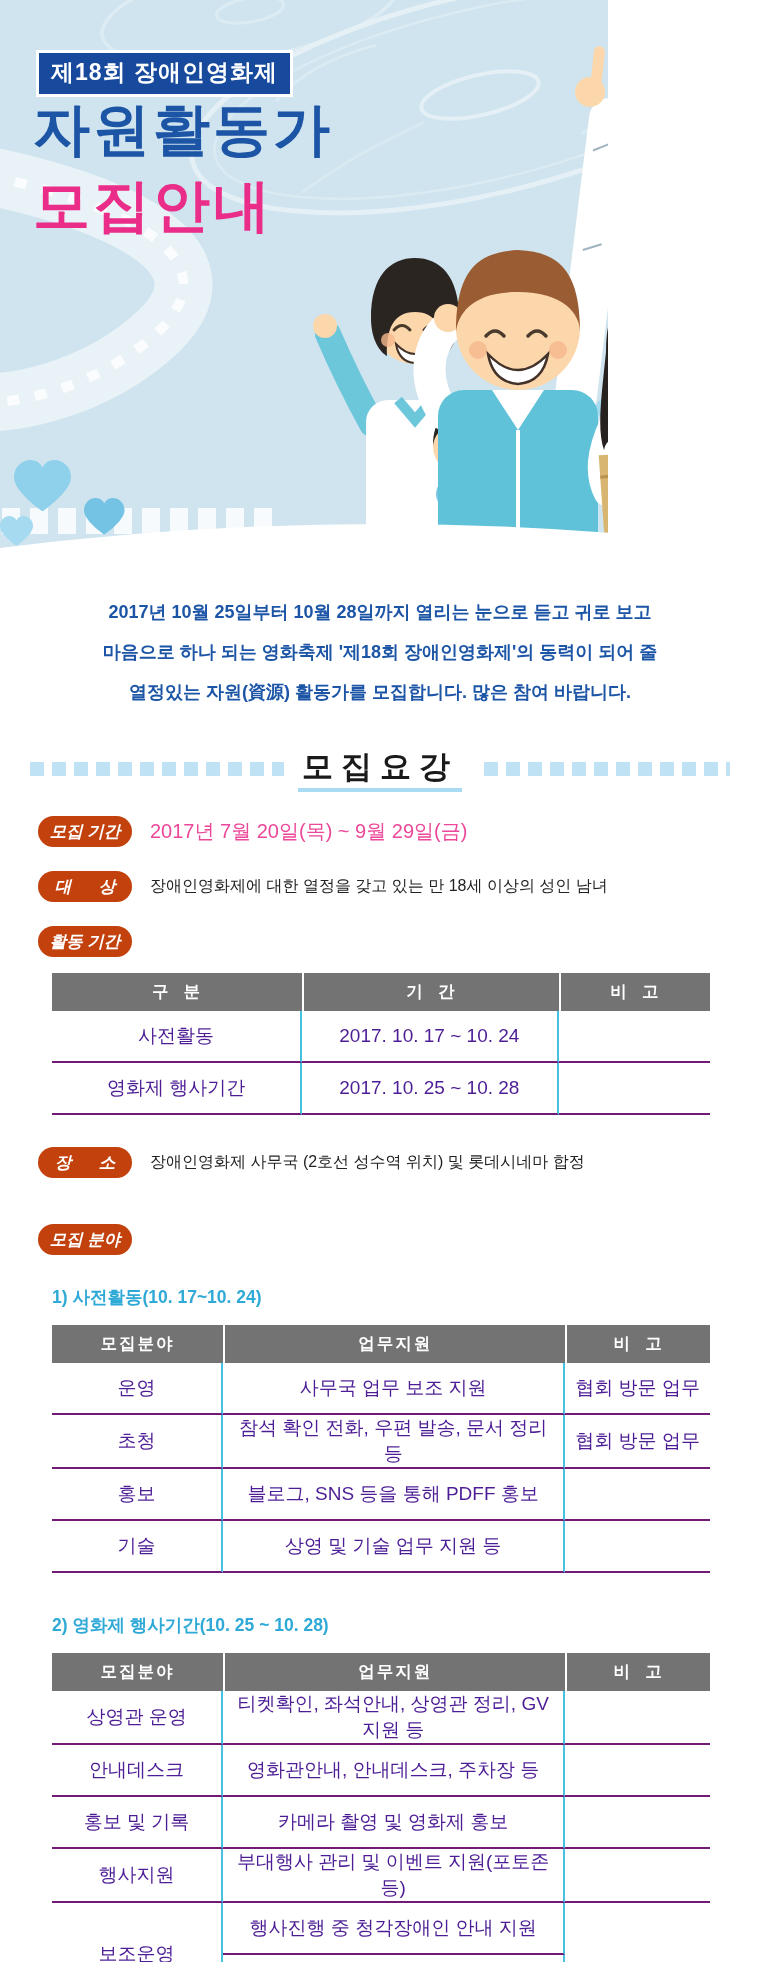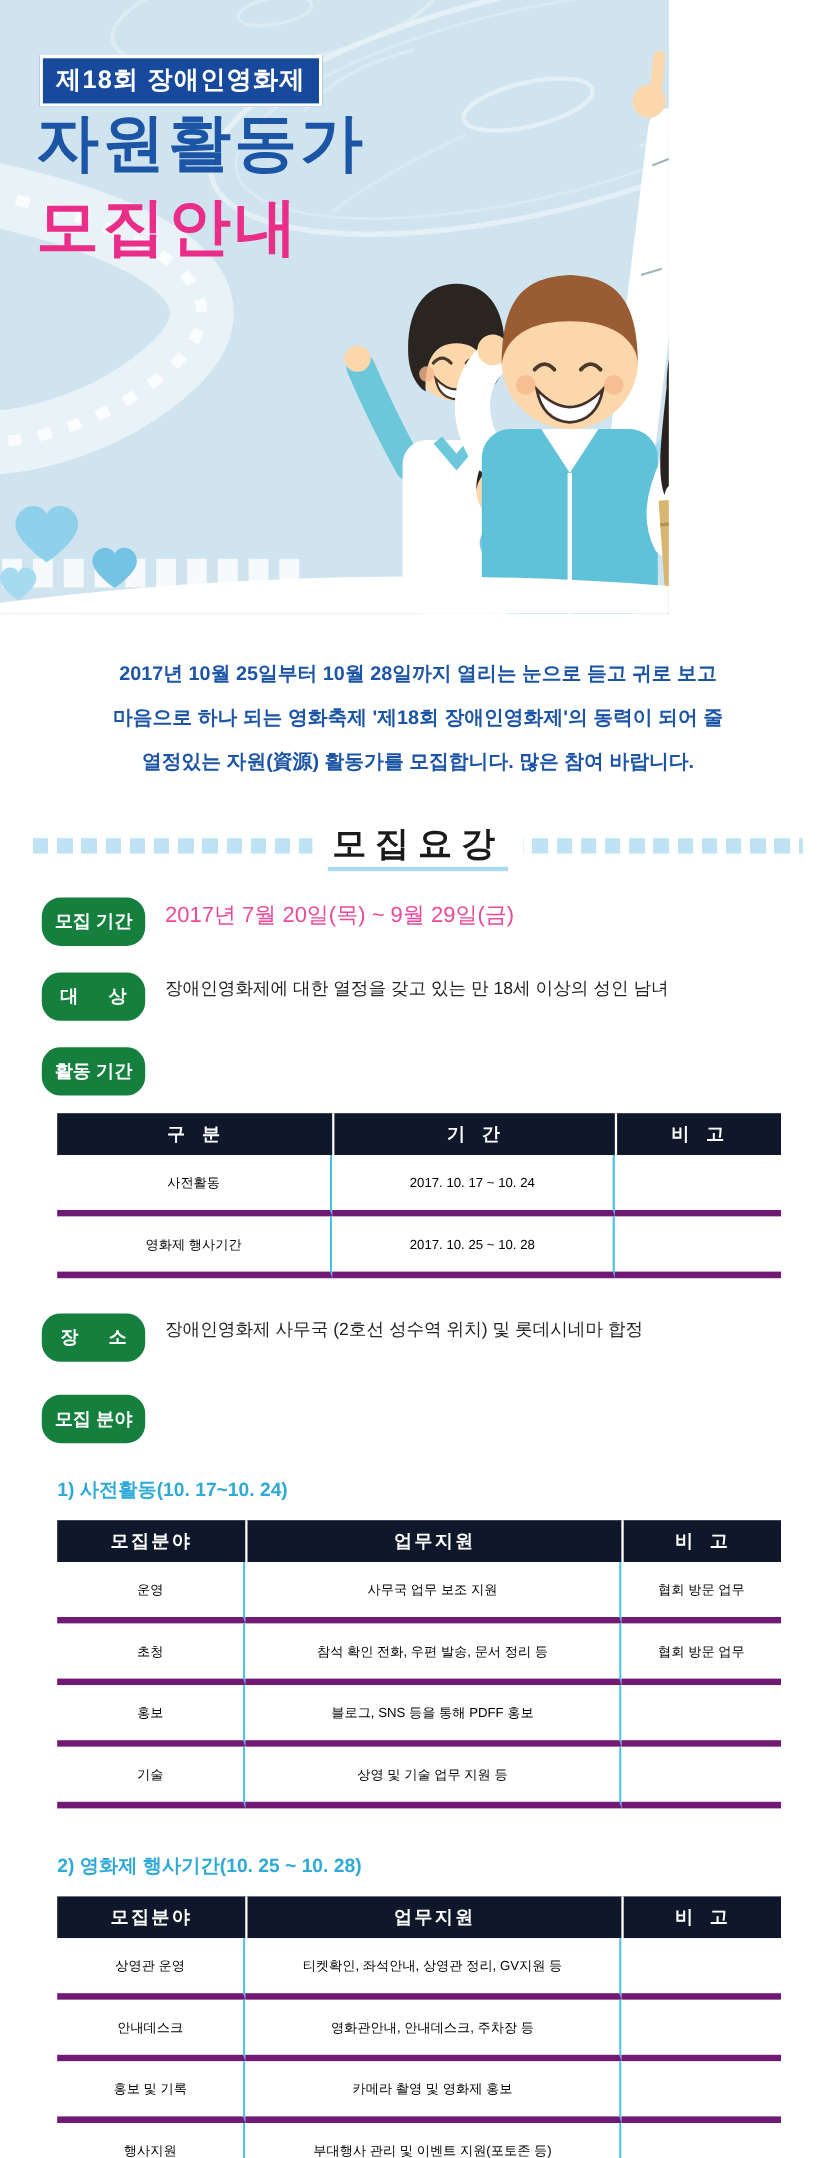--- a/index.html
+++ b/index.html
@@ -35,36 +35,36 @@
     background:repeating-linear-gradient(90deg,#bfe3f5 0 14px,transparent 14px 22px);}
   .sq-strip.rt{background:repeating-linear-gradient(90deg,transparent 0 8px,#bfe3f5 8px 22px);}
   .sec-title-wrap{margin:0 14px; text-align:center;}
   .sec-title{
     display:inline-block; color:#1a1a1a; font-size:31px; font-weight:800;
     letter-spacing:8px; padding:0 4px 0; border-bottom:4px solid #a9dcf3;
   }
   
   .row{display:flex; align-items:flex-start; margin:24px 0 0 38px;}
   .pill{
-    flex:0 0 auto; width:94px; height:44px; border-radius:17px;
-    background:#15803d; color:#fff; font-weight:bold; font-size:16.5px;
-    display:flex; align-items:center; justify-content:center; white-space:pre;
+    flex:0 0 auto; width:94px; height:31px; border-radius:17px;
+    background:#c2410c; color:#fff; font-weight:bold; font-size:16.5px;
+    display:flex; align-items:center; justify-content:center; white-space:pre;font-style:italic;
   }
   .row-content{margin-left:18px; padding-top:5px; font-size:16px; color:#222;}
   .row-content.red{color:#ec4899; font-weight:normal; font-size:20px; padding-top:2px;}
   
   table.t{width:658px; margin:16px 0 0 52px; border-collapse:separate; border-spacing:0; table-layout:fixed;}
   table.t th{
-    background:#0f172a; color:#fff; font-weight:bold; font-size:16.5px;
+    background:#737373; color:#fff; font-weight:bold; font-size:16.5px;
     height:36px; white-space:pre; letter-spacing:2px;
   }
   table.t th + th{border-left:2px solid #fff;}
   table.t td{
-    height:50px; text-align:center; font-size:12px; color:#000000;
-    border-bottom:6px solid #701a75; background:#fff; padding:0 6px;
+    height:50px; text-align:center; font-size:19px; color:#4c1d95;
+    border-bottom:2px solid #701a75; background:#fff; padding:0 6px;
     overflow:hidden;
   }
   table.t td.c1, table.t td.c2{border-right:2px solid #47c1e2;}
   .w1{width:38%}.w2{width:39%}.w3{width:23%}
   .v1{width:26%}.v2{width:52%}.v3{width:22%}
   .sub-label{margin:30px 0 0 52px; color:#2fa9d6; font-weight:bold; font-size:17.5px;}
 </style>
 </head>
 <body>
 
@@ -245,21 +245,21 @@
       <td class="c3"></td>
     </tr>
   </tbody>
     </table>
 
   <div class="row" style="margin-top:32px">
     <div class="pill">장      소</div>
     <div class="row-content">장애인영화제 사무국 (2호선 성수역 위치) 및 롯데시네마 합정</div>
   </div>
 
-  <div class="row" style="margin-top:30px">
+  <div class="row" style="margin-top:46px">
     <div class="pill">모집 분야</div>
   </div>
 
   <div class="sub-label">1) 사전활동(10. 17~10. 24)</div>
 
   <table class="t">
     <colgroup>
         <col class="v1">
         <col class="v2">
         <col class="v3">

